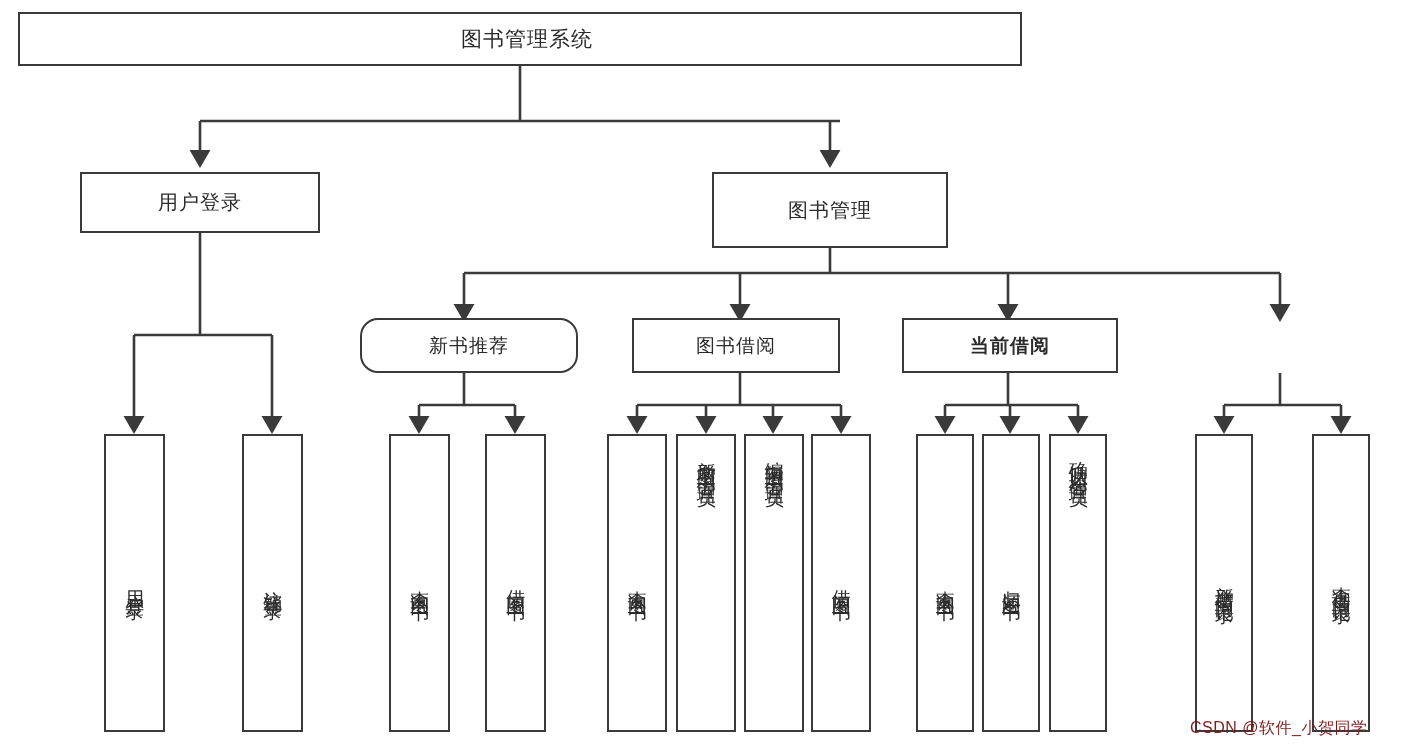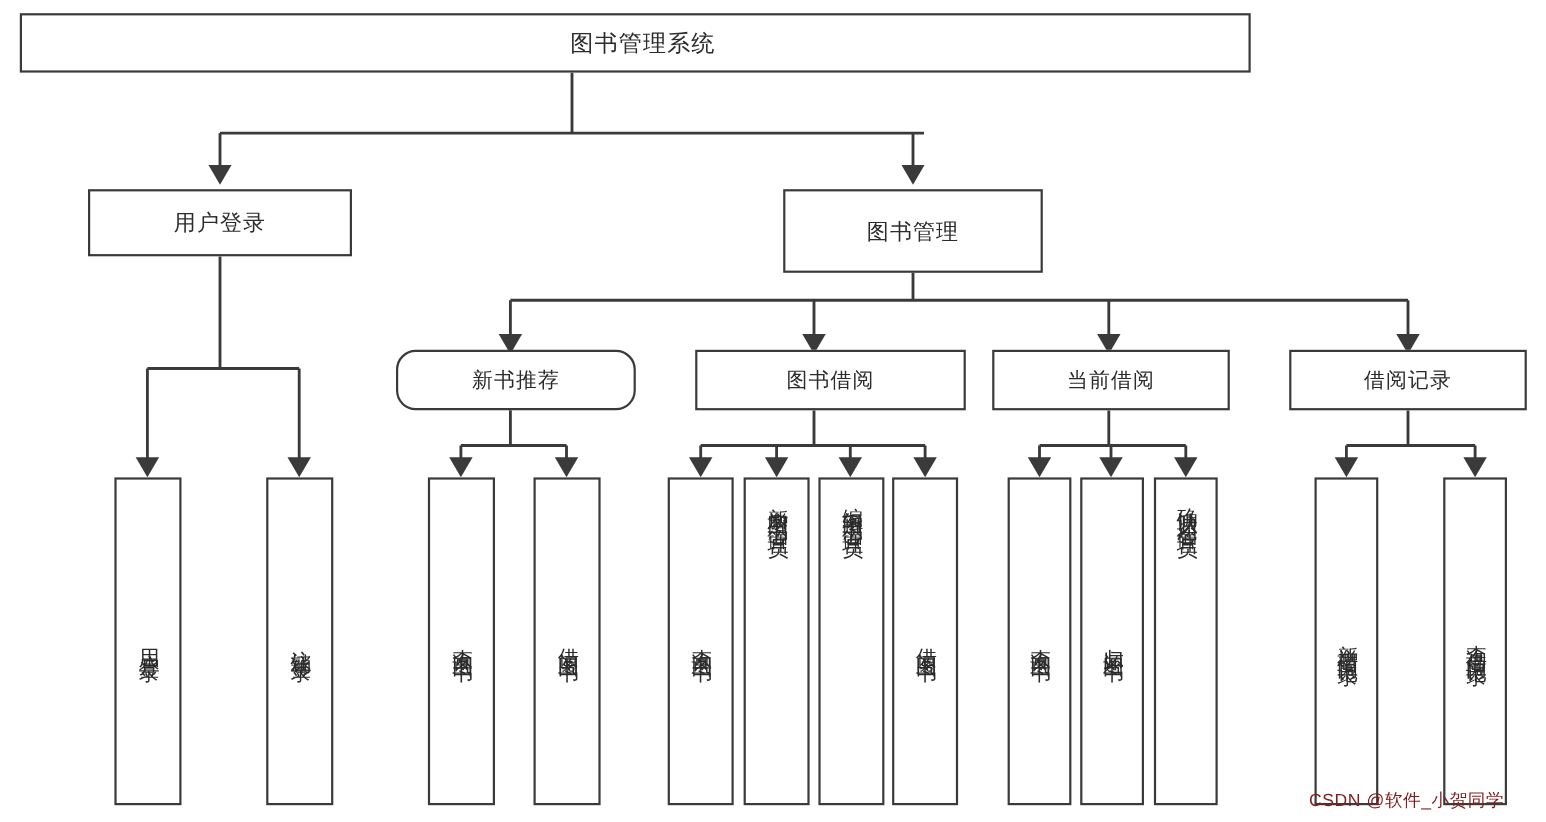--- a/index.html
+++ b/index.html
@@ -102,42 +102,39 @@
       <path d="M1010,405 L1010,424" marker-end="url(#arrowhead)"></path>
       <path d="M1078,405 L1078,424" marker-end="url(#arrowhead)"></path>
 
       <path d="M1280,373 L1280,405"></path>
       <path d="M1224,405 L1341,405"></path>
       <path d="M1224,405 L1224,424" marker-end="url(#arrowhead)"></path>
       <path d="M1341,405 L1341,424" marker-end="url(#arrowhead)"></path>
     </g>
   </svg>
 
-  <div class="node lvl0" style="left:18px;top:12px;width:1119px;height:54px;padding-left:14px;">
+  <div class="node lvl0" style="left:18px;top:12px;width:1004px;height:54px;padding-left:14px;">
     <span class="lbl">图书管理系统</span>
   </div>
 
   <div class="node lvl1" style="left:80px;top:172px;width:240px;height:61px;">
     <span class="lbl">用户登录</span>
   </div>
   <div class="node lvl1" style="left:712px;top:172px;width:236px;height:76px;">
     <span class="lbl">图书管理</span>
   </div>
 
   <div class="node lvl2" style="left:360px;top:318px;width:218px;height:55px;border-radius:18px;">
     <span class="lbl">新书推荐</span>
   </div>
-  <div class="node lvl2" style="left:632px;top:318px;width:246px;height:55px;">
+  <div class="node lvl2" style="left:632px;top:318px;width:208px;height:55px;">
     <span class="lbl">图书借阅</span>
   </div>
-  <div class="node lvl2" style="left:902px;top:318px;width:216px;height:55px;">
+  <div class="node lvl2" style="left:902px;top:318px;width:216px;height:55px;font-weight:bold;">
     <span class="lbl">当前借阅</span>
-  </div>
-  <div class="node lvl2" style="left:1172px;top:318px;width:216px;height:55px;">
-    <span class="lbl">借阅记录</span>
   </div>
 
   <div class="node leaf mid" style="left:104px;top:434px;width:61px;height:298px;">
     <span class="lbl">用户登录</span>
   </div>
   <div class="node leaf mid" style="left:242px;top:434px;width:61px;height:298px;">
     <span class="lbl">注销登录</span>
   </div>
 
   <div class="node leaf mid" style="left:389px;top:434px;width:61px;height:298px;">

